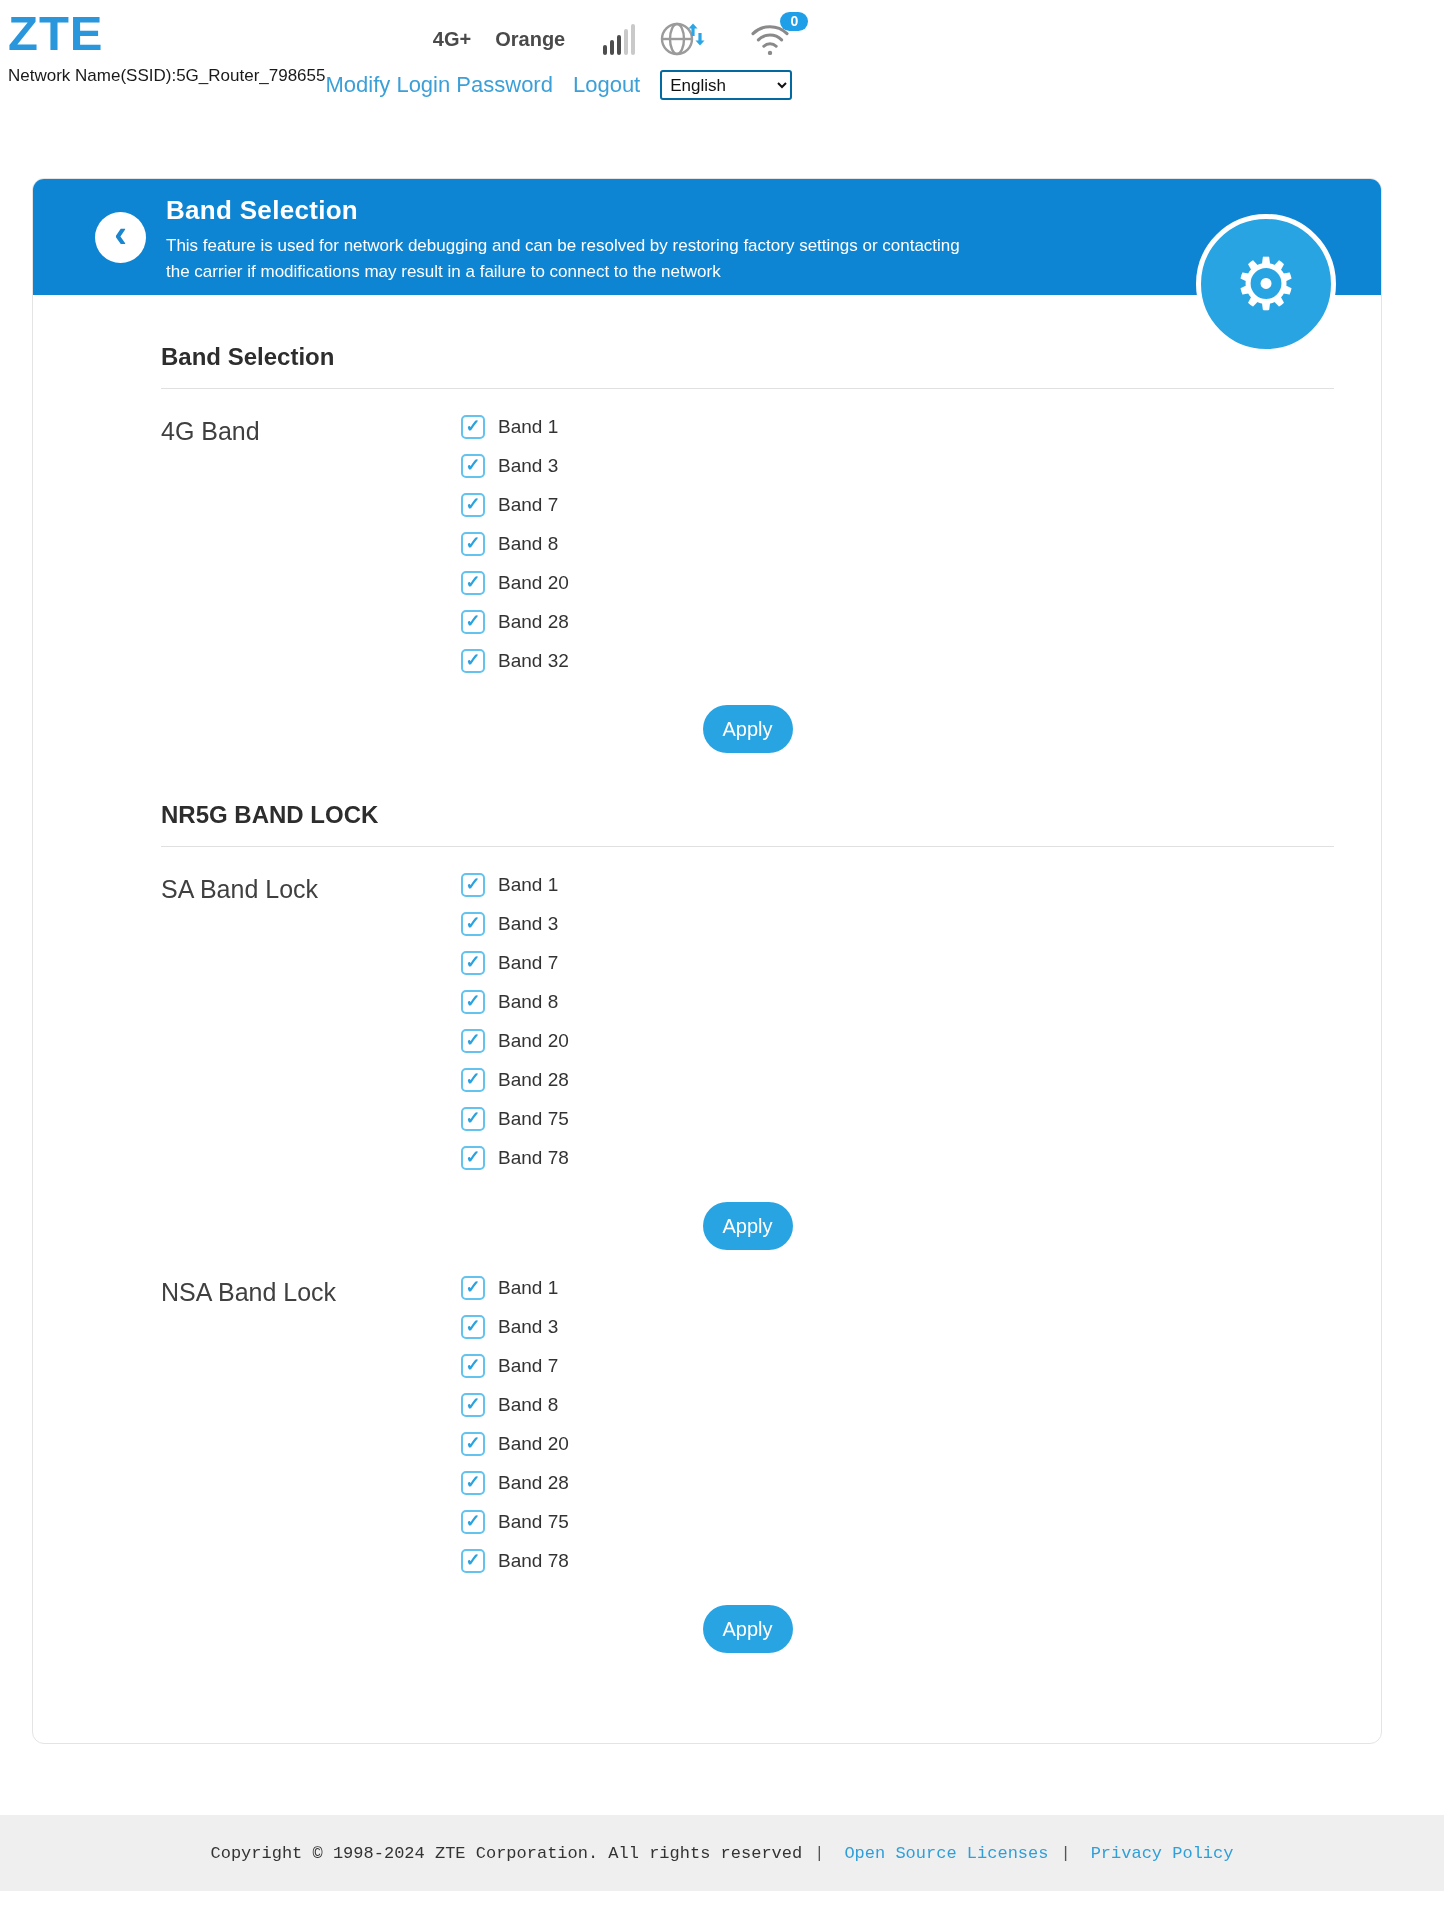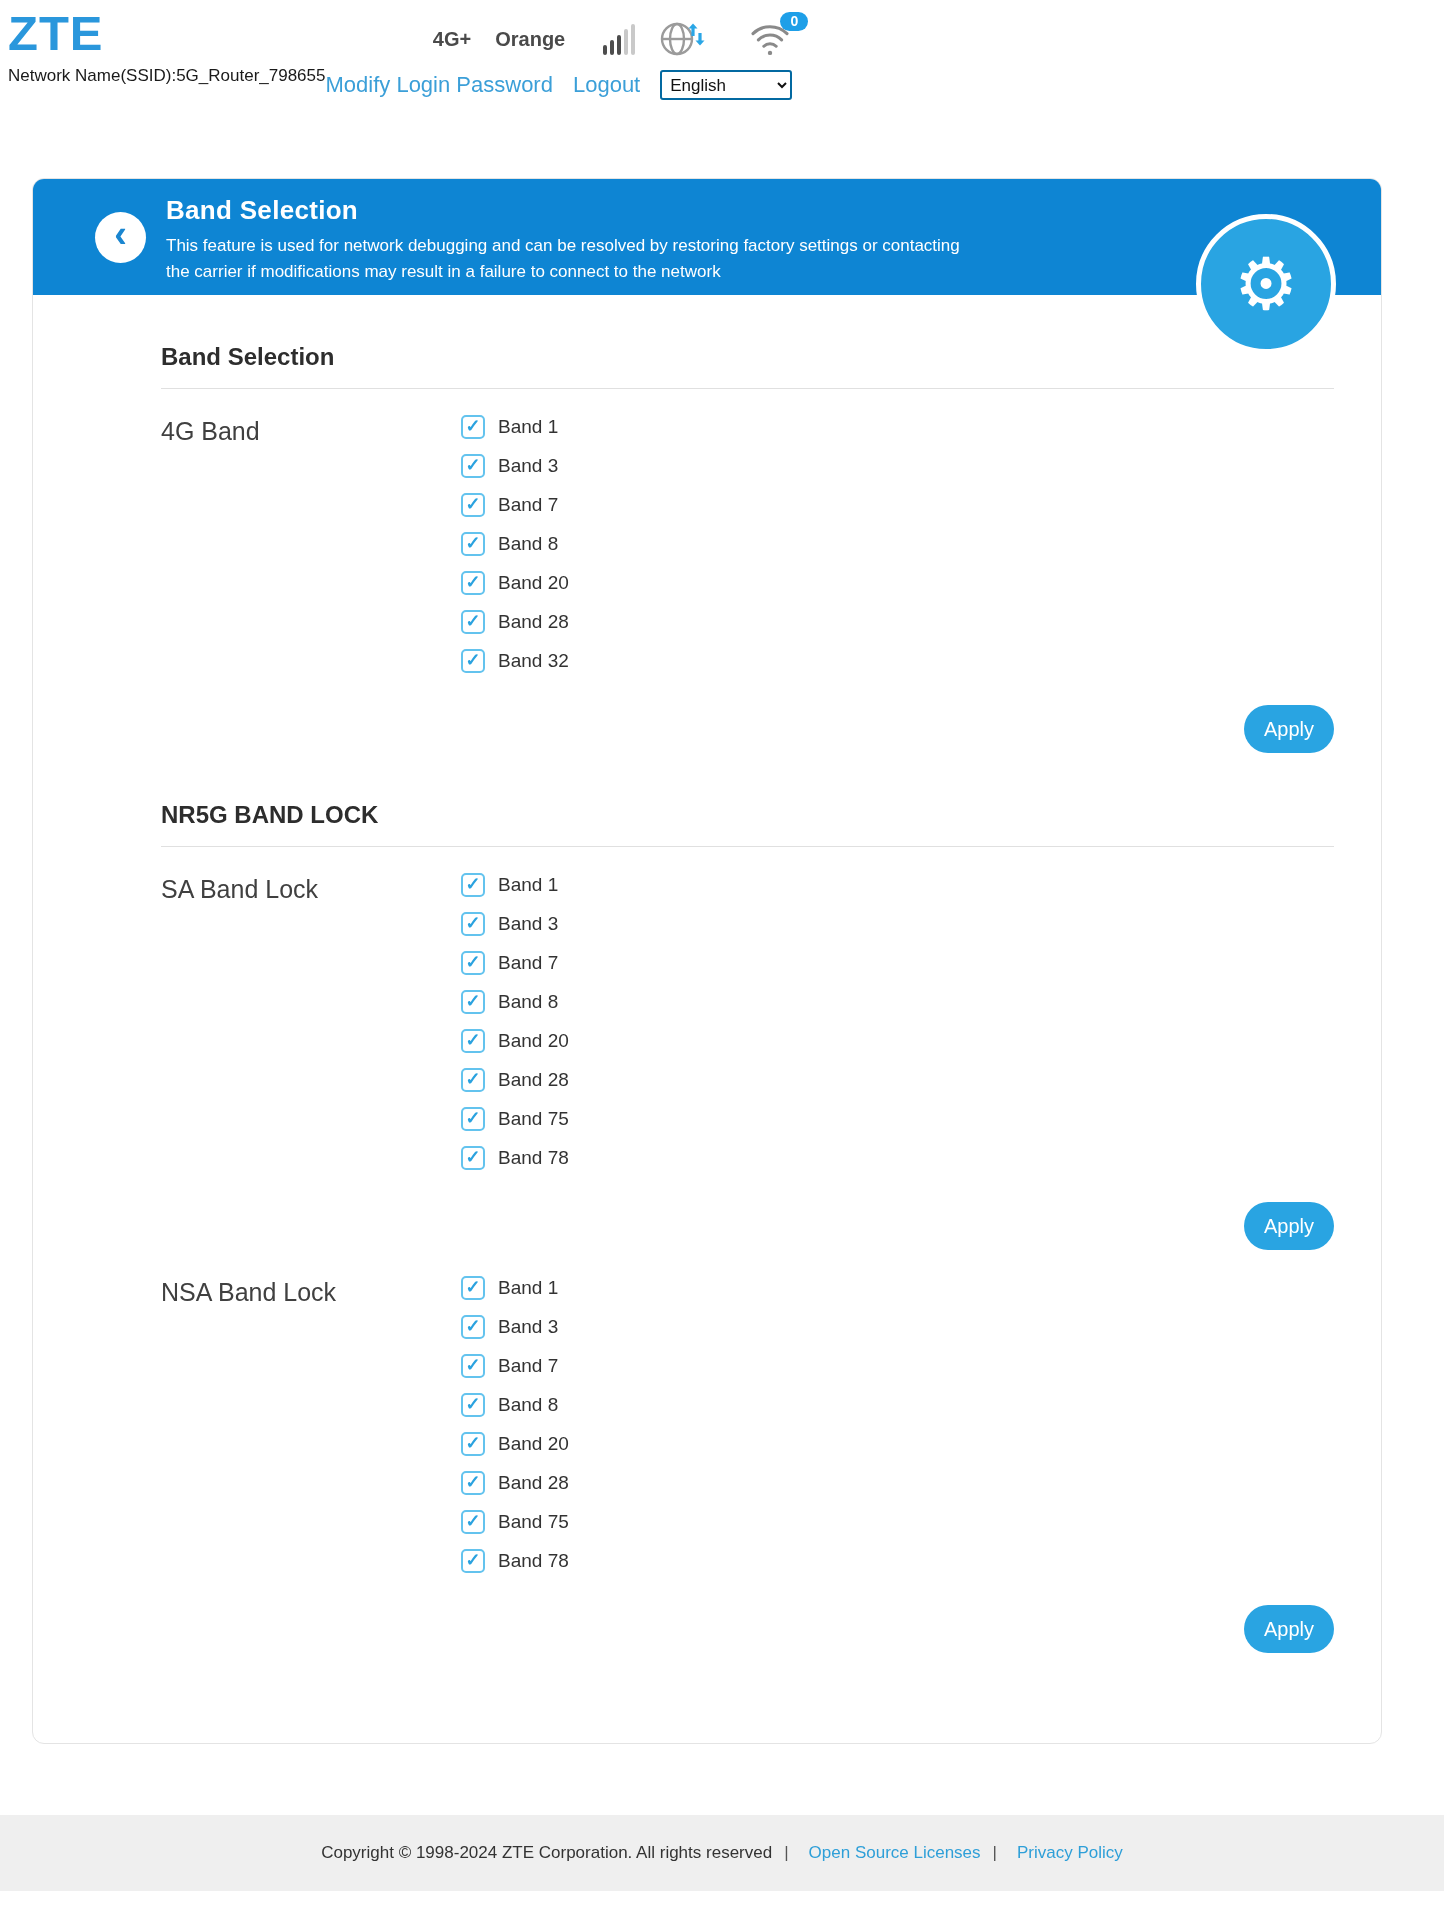--- a/index.html
+++ b/index.html
@@ -52,27 +52,27 @@
 
   .field-row { display: flex; margin-top: 26px; }
   .field-label { width: 300px; font-size: 25px; color: #404040; padding-top: 2px; }
   .cb-list { display: flex; flex-direction: column; gap: 15px; }
   .cb-row { display: flex; align-items: center; gap: 13px; cursor: pointer; }
   .cb { width: 24px; height: 24px; border: 2px solid #63c3ee; border-radius: 5px; background: #fff;
         display: flex; align-items: center; justify-content: center; flex: 0 0 auto; }
   .cb span { color: #2aa2df; font-size: 18px; font-weight: bold; line-height: 1; transform: translateY(-1px); }
   .cb-label { font-size: 19px; color: #333; }
 
-  .apply-row { display: flex; justify-content: flex-end; margin-top: 32px; }
+  .apply-row { display: flex; justify-content: center; margin-top: 32px; }
   .apply-btn { width: 90px; height: 48px; border: none; border-radius: 24px; background: #29a4e2;
                color: #fff; font-size: 20px; font-family: "Liberation Sans", sans-serif; cursor: pointer; }
 
   
   .footer { margin-top: 71px; height: 76px; background: #efefef;
-            display: flex; align-items: center; justify-content: center; gap: 12px; font-size: 17px; color: #333; }
+            display: flex; align-items: center; justify-content: center; gap: 12px; font-size: 17px; color: #333; font-family: Liberation Mono, monospace; }
   .footer a { color: #2e9fd8; text-decoration: none; cursor: pointer; margin-left: 8px; }
   .footer .sep { color: #555; }
   .bottom-gap { height: 16px; }
 
   svg { display: block; }
 </style>
 </head>
 <body>
 
 <div class="topbar">

